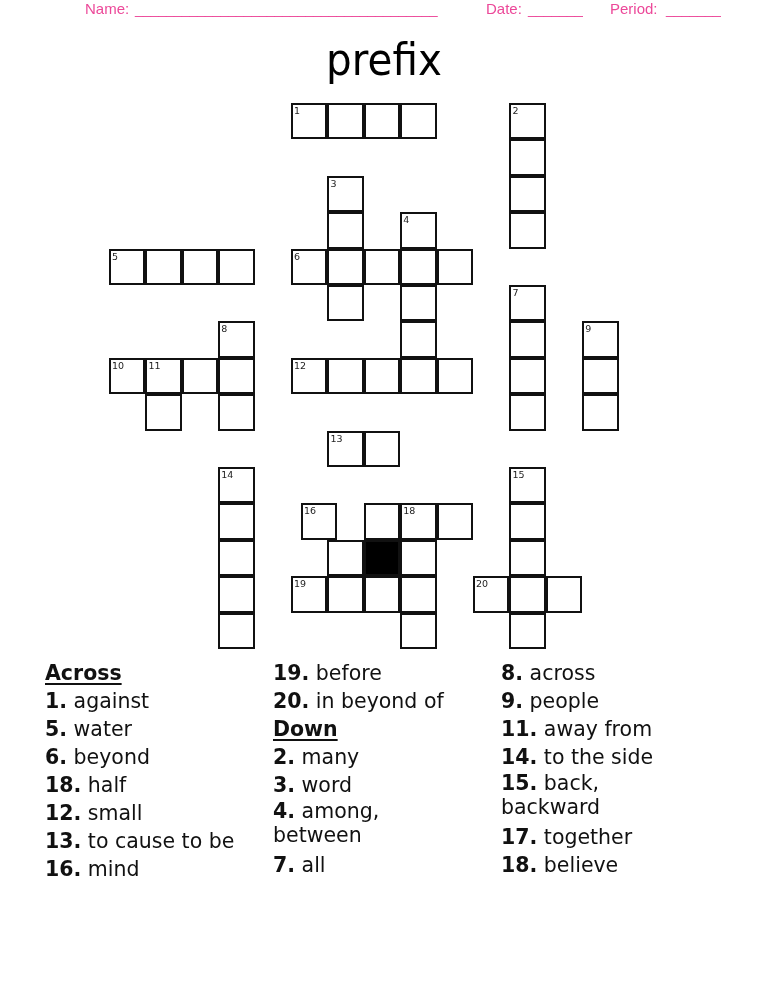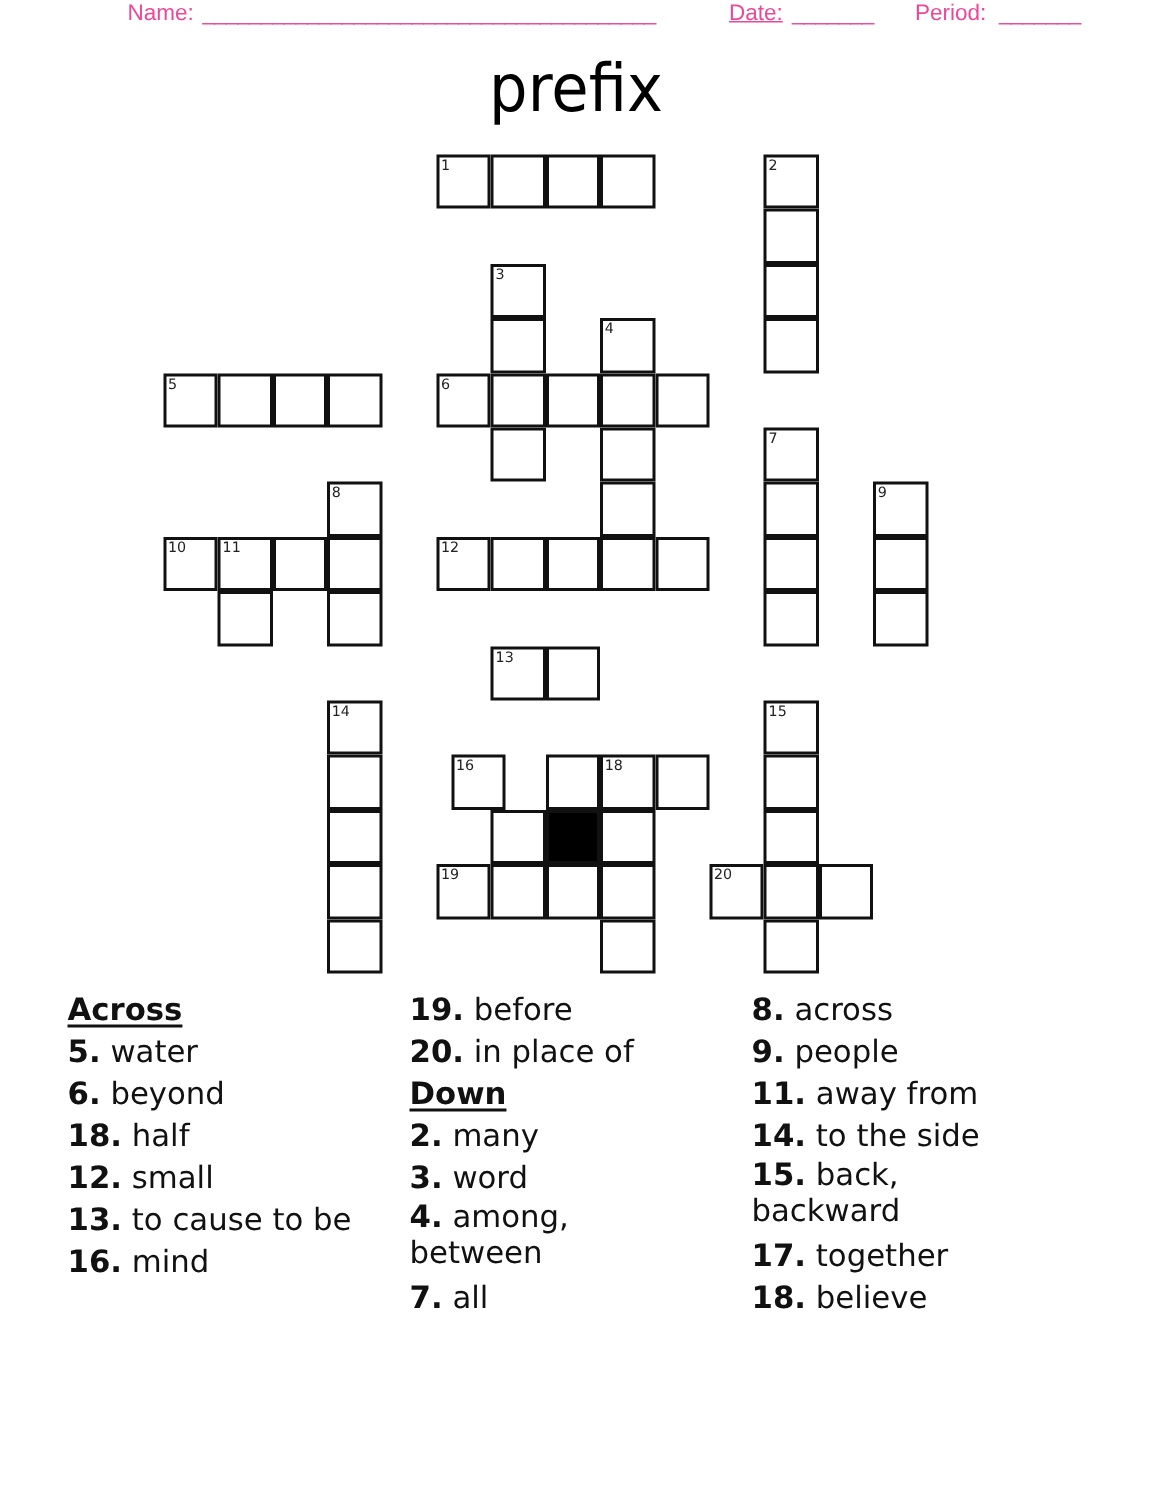--- a/index.html
+++ b/index.html
@@ -19,21 +19,21 @@
   .col1 { left: 45px; width: 225px; }
   .col2 { left: 273px; width: 225px; }
   .col3 { left: 501px; width: 225px; }
 </style>
 </head>
 <body>
 
 <div class="header-line">
   <span style="left:45px;">Name:</span>
   <span style="left:95px;letter-spacing:-0.6px;">_______________________________________</span>
-  <span style="left:446px;text-decoration:underline;">Date:</span>
+  <span style="left:446px;">Date:</span>
   <span style="left:488px;letter-spacing:-0.6px;">_______</span>
   <span style="left:570px;">Period:</span>
   <span style="left:626px;letter-spacing:-0.6px;">_______</span>
 </div>
 
 <div class="title">prefix</div>
 
 <div class="grid" id="grid">
     <div class="cell" style="left: 182px; top: 0px;">
       <span class="num">1</span>
@@ -141,31 +141,32 @@
     <div class="cell" style="left: 291.2px; top: 473.2px;"></div>
     <div class="cell" style="left: 291.2px; top: 509.6px;"></div>
     <div class="cell" style="left: 364px; top: 473.2px;">
       <span class="num">20</span>
     </div>
     <div class="cell" style="left: 436.8px; top: 473.2px;"></div>
   </div>
 
 <div class="clues col1">
   <span class="heading">Across</span>
+  <span class="clue"><span class="n">1.</span> <span>against</span></span>
   <span class="clue"><span class="n">5.</span> <span>water</span></span>
   <span class="clue"><span class="n">6.</span> <span>beyond</span></span>
   <span class="clue"><span class="n">18.</span> <span>half</span></span>
   <span class="clue"><span class="n">12.</span> <span>small</span></span>
   <span class="clue"><span class="n">13.</span> <span>to cause to be</span></span>
   <span class="clue"><span class="n">16.</span> <span>mind</span></span>
 </div>
 
 <div class="clues col2">
   <span class="clue"><span class="n">19.</span> <span>before</span></span>
-  <span class="clue"><span class="n">20.</span> <span>in place of</span></span>
+  <span class="clue"><span class="n">20.</span> <span>in beyond of</span></span>
   <span class="heading">Down</span>
   <span class="clue"><span class="n">2.</span> <span>many</span></span>
   <span class="clue"><span class="n">3.</span> <span>word</span></span>
   <span class="clue wrap" style="width:130px;"><span class="n">4.</span> <span>among, between</span></span>
   <span class="clue"><span class="n">7.</span> <span>all</span></span>
 </div>
 
 <div class="clues col3">
   <span class="clue"><span class="n">8.</span> <span>across</span></span>
   <span class="clue"><span class="n">9.</span> <span>people</span></span>

